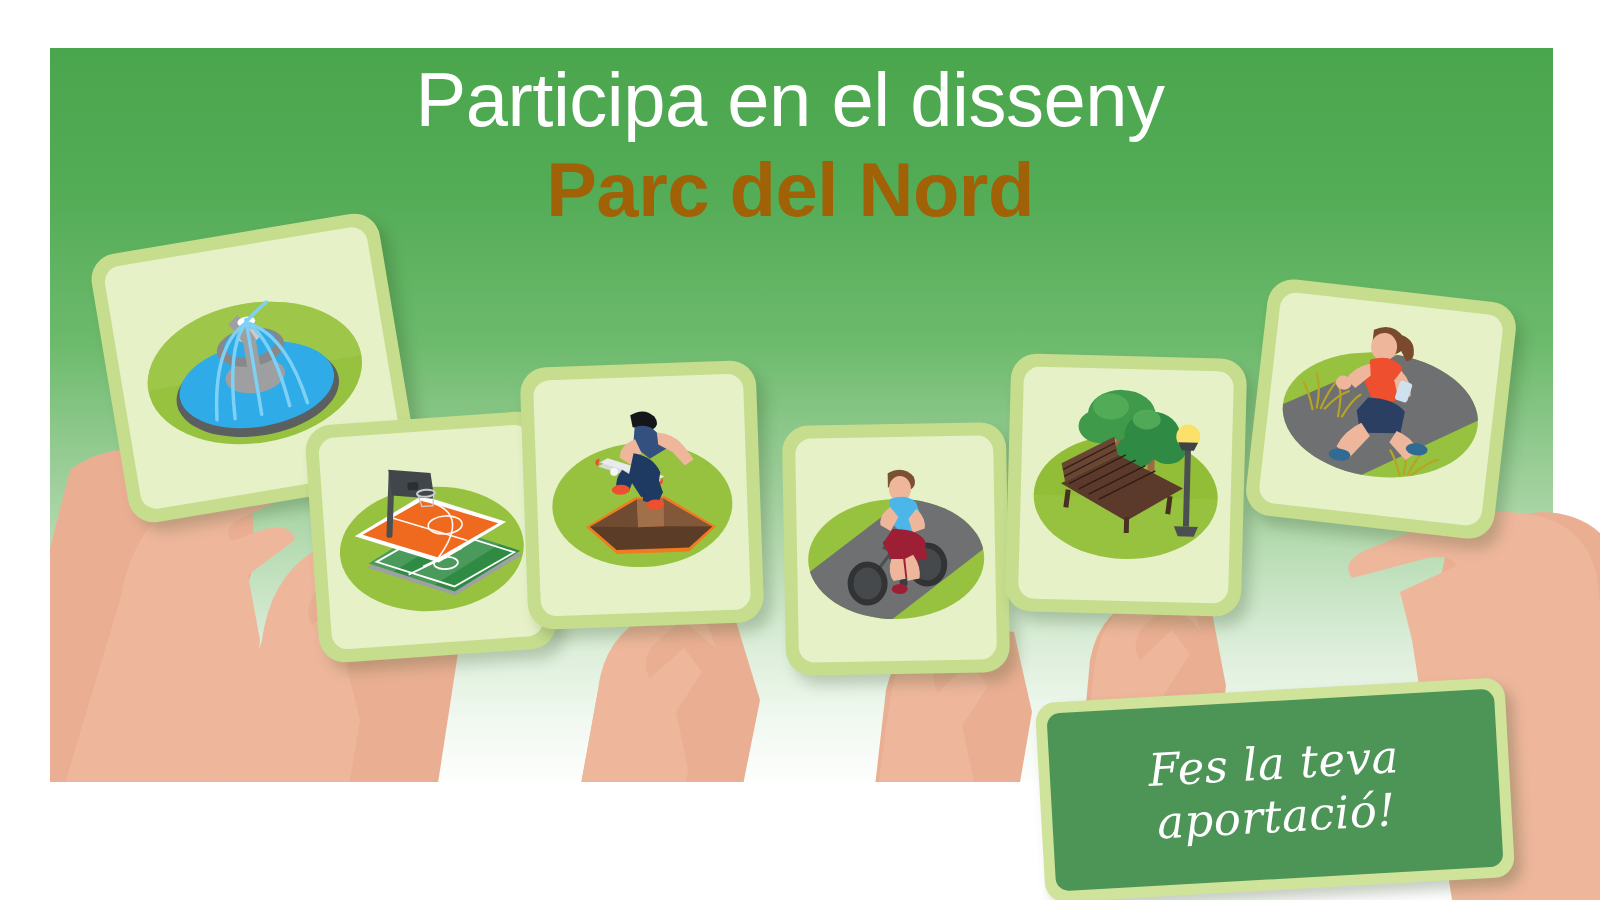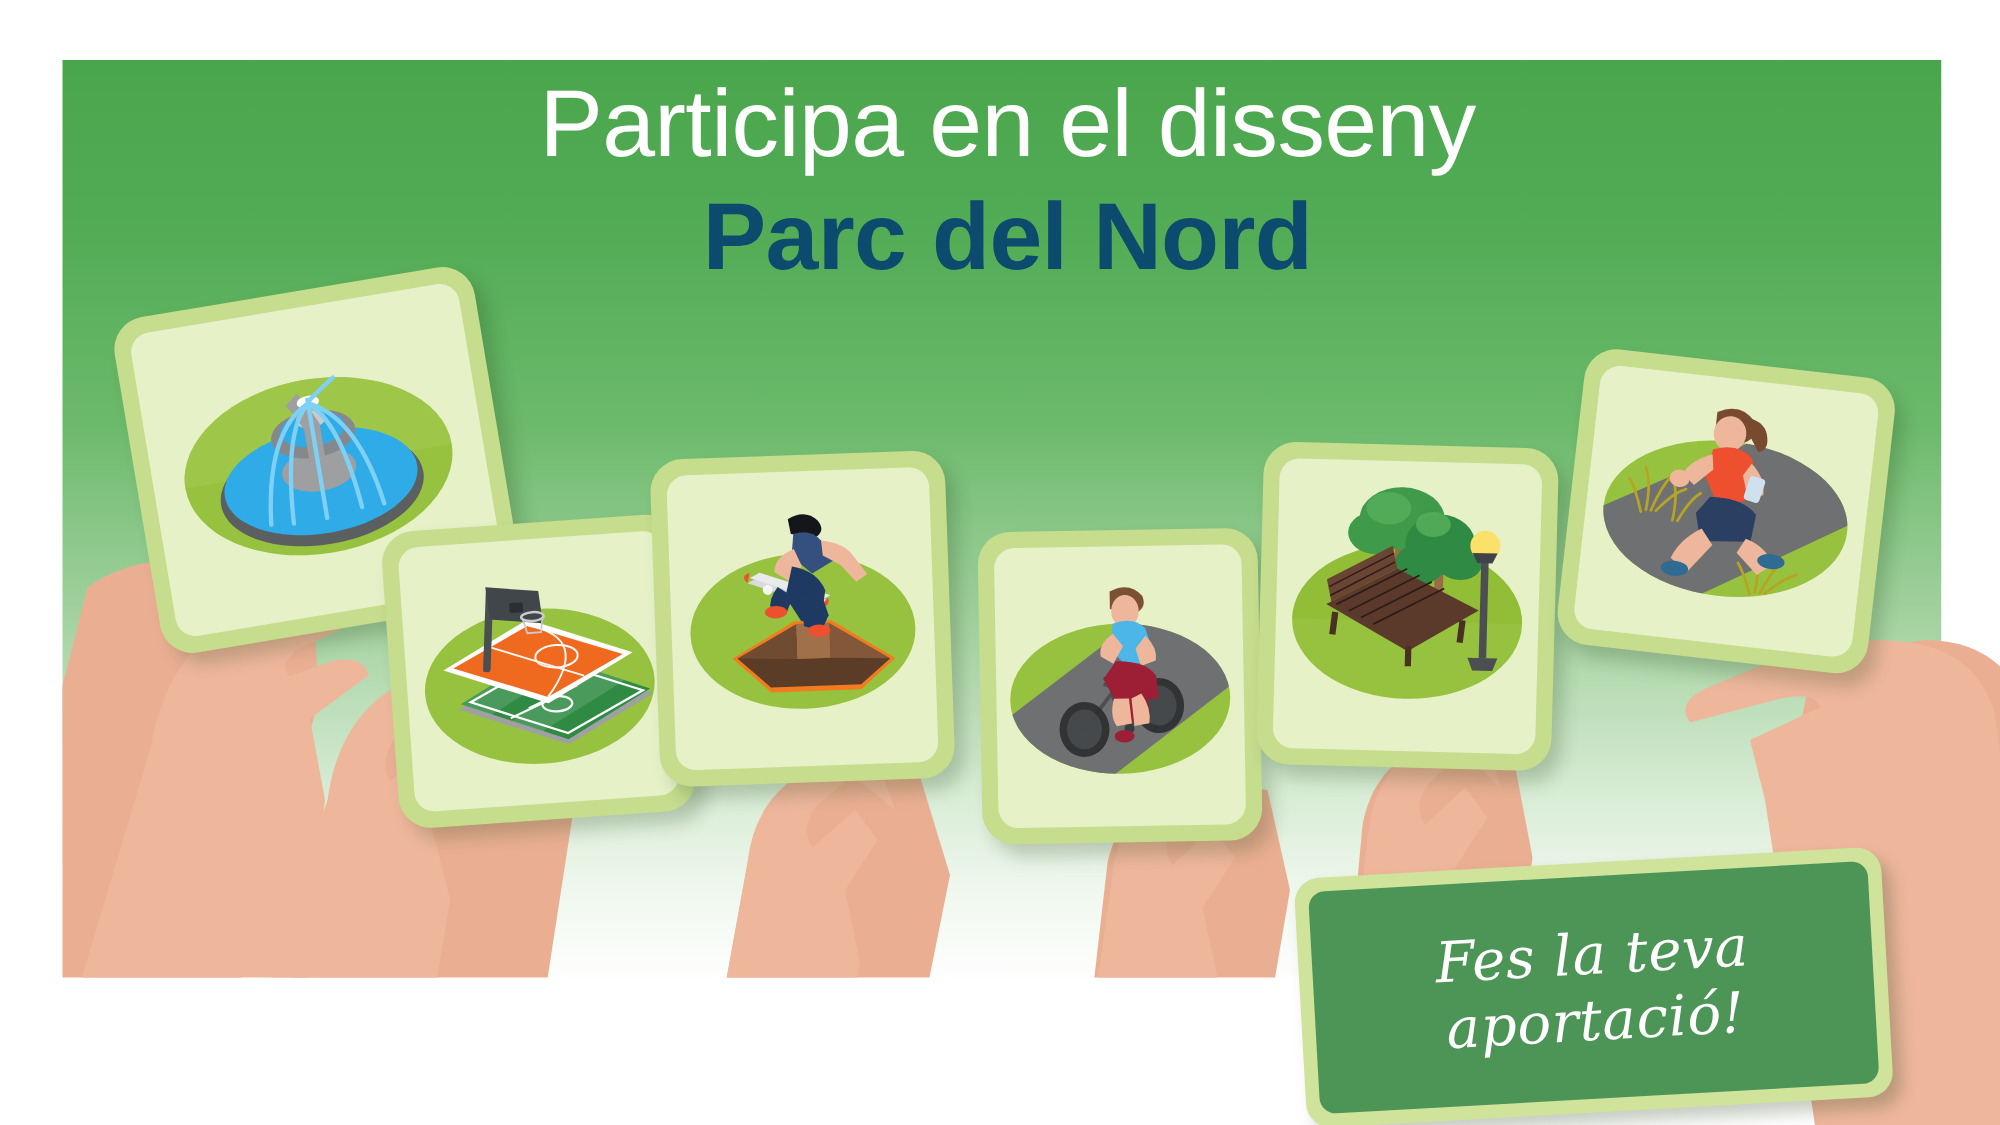--- a/index.html
+++ b/index.html
@@ -5,23 +5,23 @@
   html,body{margin:0;padding:0;background:#ffffff;}
   body{width:1600px;height:900px;overflow:hidden;font-family:"Liberation Sans",sans-serif;}
   #poster{position:relative;width:1600px;height:900px;background:#ffffff;overflow:hidden;}
 
   
   .backdrop{position:absolute;left:50px;top:48px;width:1503px;height:734px;
     background:linear-gradient(180deg,#4aa64d 0%,#52ab55 18%,#6cba6c 40%,#a6d3a2 62%,#d8ecd5 80%,#f2f9f1 92%,#fdfefd 100%);}
 
   
   .headline{position:absolute;left:50px;top:62px;width:1480px;text-align:center;
-    line-height:1.0;letter-spacing:-0.5px;margin-left:16px;}
+    line-height:1.0;letter-spacing:-0.5px;}
   .hl-line{display:block;color:#ffffff;font-size:76px;font-weight:400;margin-bottom:8px;}
-  .hl-strong{display:block;color:#0c4a6e;font-size:76px;font-weight:700;margin-top:14px;}
+  .hl-strong{display:block;color:#a16207;font-size:76px;font-weight:700;margin-top:14px;}
 
   
   .card{position:absolute;border-radius:26px;background:#c5dd8d;
     box-shadow:8px 10px 14px rgba(30,60,20,0.22);}
   .card .inner{position:absolute;left:13px;top:13px;right:13px;bottom:13px;
     background:#e6f1c8;border-radius:16px;overflow:hidden;}
 
   
   .callout{position:absolute;left:1040px;top:690px;width:470px;height:200px;
     transform:rotate(-3.2deg);border-radius:20px;background:#cfe39a;

